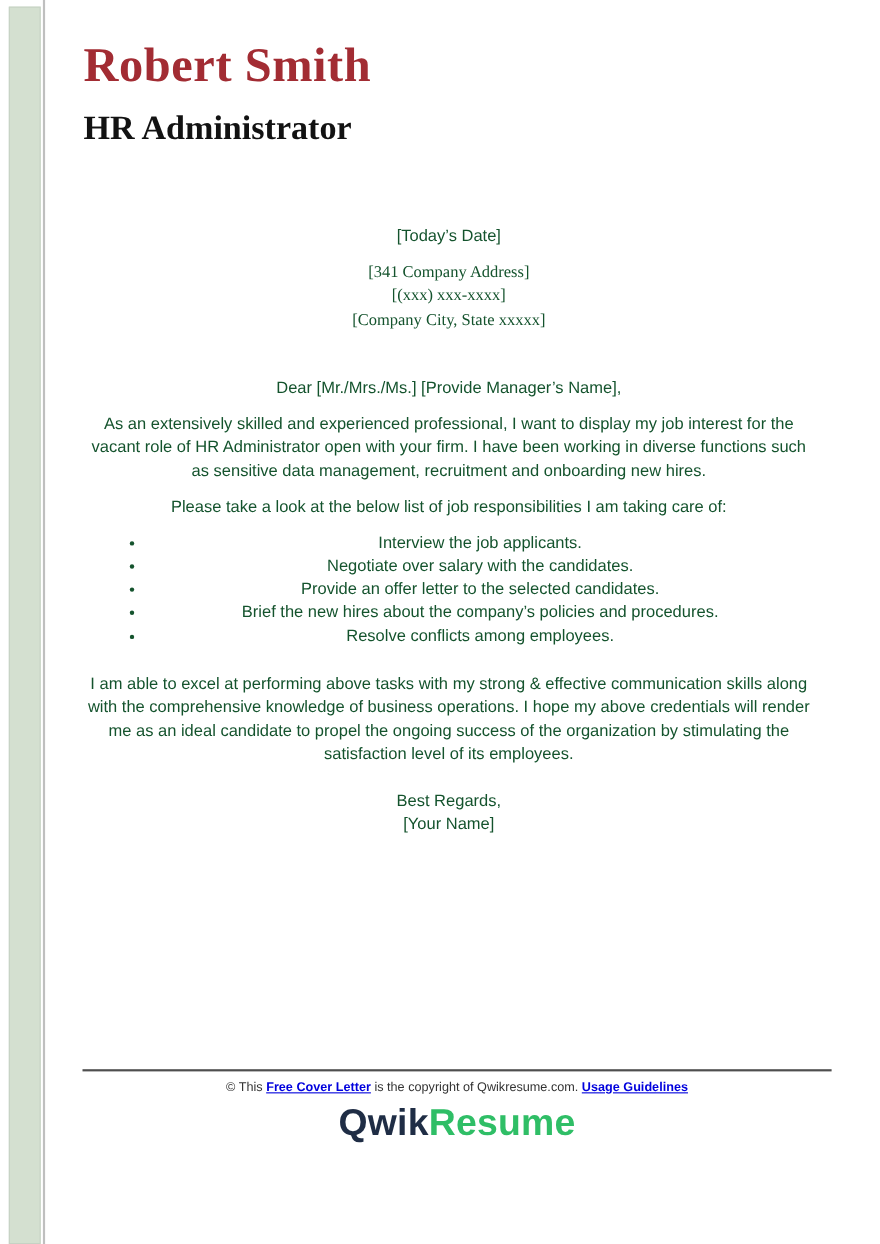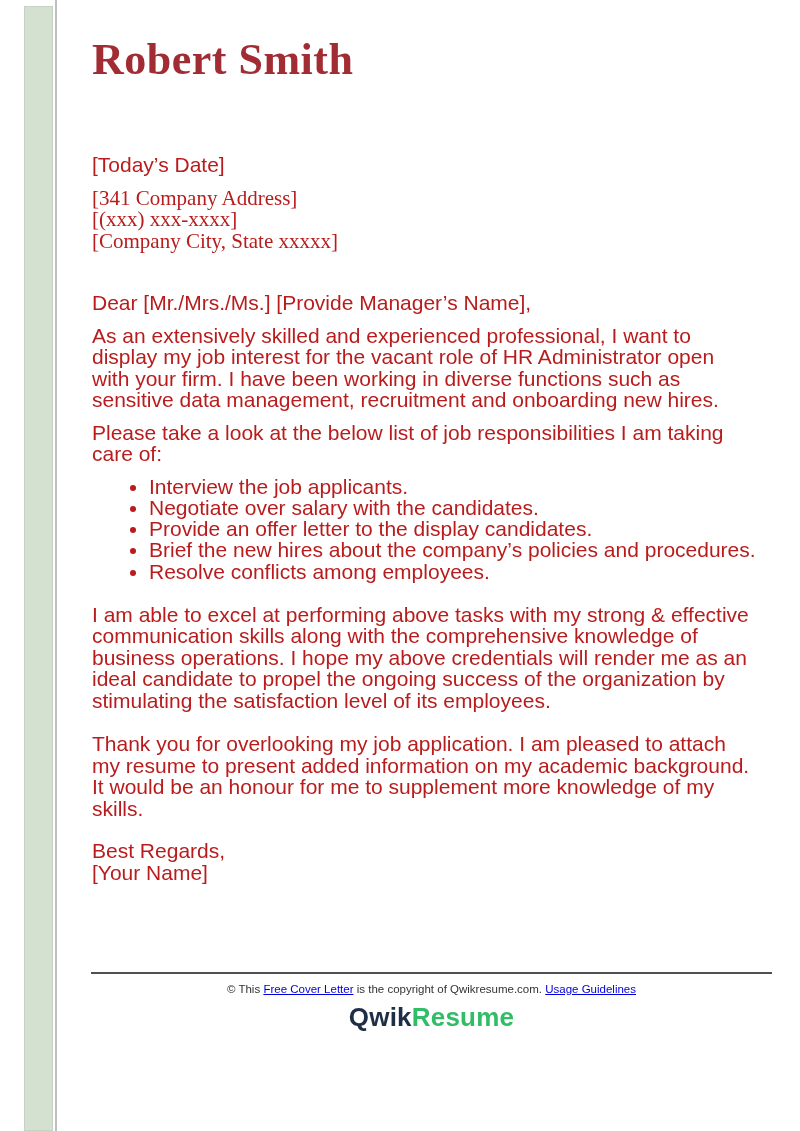--- a/index.html
+++ b/index.html
@@ -8,21 +8,20 @@
     background: #ffffff;
   }
   .page {
     position: relative;
     width: 764px;
     height: 1131px;
     background: #ffffff;
     overflow: hidden;
     font-family: "Liberation Sans", "DejaVu Sans", sans-serif;
     color: #1a1a1a;
-    margin-left: 16px;
   }
   .accent-stripe {
     position: absolute;
     left: 8px;
     top: 6px;
     bottom: 0;
     width: 27px;
     background: #d4e0d0;
     border: 1px solid #c6d2c4;
   }
@@ -51,23 +50,24 @@
   }
   .job-title {
     margin: 14px 0 0 0;
     font-family: "Liberation Serif", "DejaVu Serif", serif;
     font-weight: bold;
     font-size: 31px;
     line-height: 36px;
     color: #121212;
   }
   .body-text, .content p, .content li {
-    font-size: 21px;
+    font-size: 15px;
     line-height: 21.5px;
-    color: #b91c1c;
+    color: #14532d;
+    text-align: center;
   }
   .date-line { margin: 70px 0 0 0; }
   .address-block { margin: 12px 0 0 0; font-family: Liberation Serif, serif; }
   .address-block p { margin: 0; }
   .salutation { margin: 40px 0 0 0; }
   .para { margin: 11px 0 0 0; }
   .para-spaced { margin: 22px 0 0 0; }
   .duties-list {
     margin: 11px 0 0 0;
     padding-left: 57px;
@@ -96,70 +96,70 @@
     font-size: 14.5px;
     color: #222222;
   }
   .footer-copyright {
     margin: 9px 0 0 0;
     font-size: 11.5px;
     color: #333333;
   }
   .footer-copyright a {
     color: #0000dd;
-    font-weight: normal;
+    font-weight: bold;
     text-decoration: underline;
     cursor: pointer;
   }
   .logo {
     margin-top: 7px;
-    font-size: 26px;
+    font-size: 34px;
     font-weight: bold;
     letter-spacing: 0.2px;
   }
   .logo-qwik { color: #1f2d45; }
   .logo-resume { color: #2fbe66; }
 </style>
 </head>
 <body>
 
 <div class="page">
 
   <div class="accent-stripe"></div>
   <div class="border-line"></div>
 
   <div class="content">
 
     <h1 class="applicant-name">Robert Smith</h1>
+    <h2 class="job-title">HR Administrator</h2>
 
     <p class="date-line">[Today’s Date]</p>
 
     <div class="address-block">
       <p>[341 Company Address]</p>
       <p>[(xxx) xxx-xxxx]</p>
       <p>[Company City, State xxxxx]</p>
     </div>
 
     <p class="salutation">Dear [Mr./Mrs./Ms.] [Provide Manager’s Name],</p>
 
     <p class="para">As an extensively skilled and experienced professional, I want to display my job interest for the vacant role of HR Administrator open with your firm. I have been working in diverse functions such as sensitive data management, recruitment and onboarding new hires.</p>
 
     <p class="para">Please take a look at the below list of job responsibilities I am taking care of:</p>
 
     <ul class="duties-list">
       <li>Interview the job applicants.</li>
       <li>Negotiate over salary with the candidates.</li>
-      <li>Provide an offer letter to the display candidates.</li>
+      <li>Provide an offer letter to the selected candidates.</li>
       <li>Brief the new hires about the company’s policies and procedures.</li>
       <li>Resolve conflicts among employees.</li>
     </ul>
 
     <p class="para-spaced">I am able to excel at performing above tasks with my strong &amp; effective communication skills along with the comprehensive knowledge of business operations. I hope my above credentials will render me as an ideal candidate to propel the ongoing success of the organization by stimulating the satisfaction level of its employees.</p>
 
-    <p class="para-spaced">Thank you for overlooking my job application. I am pleased to attach my resume to present added information on my academic background. It would be an honour for me to supplement more knowledge of my skills.</p>
 
     <p class="closing-line">Best Regards,</p>
     <p class="signature-line">[Your Name]</p>
 
   </div>
 
   <div class="footer">
     <hr class="footer-rule">
     <p class="footer-copyright">
       <span>© This </span><a>Free Cover Letter</a><span> is the copyright of Qwikresume.com. </span><a>Usage Guidelines</a>

